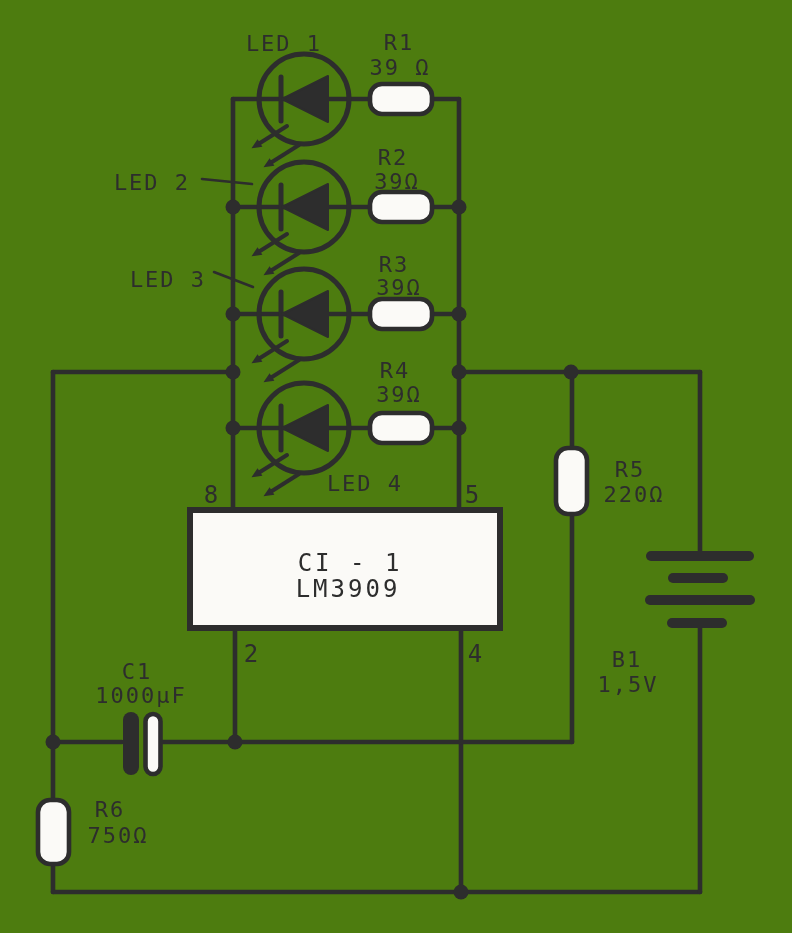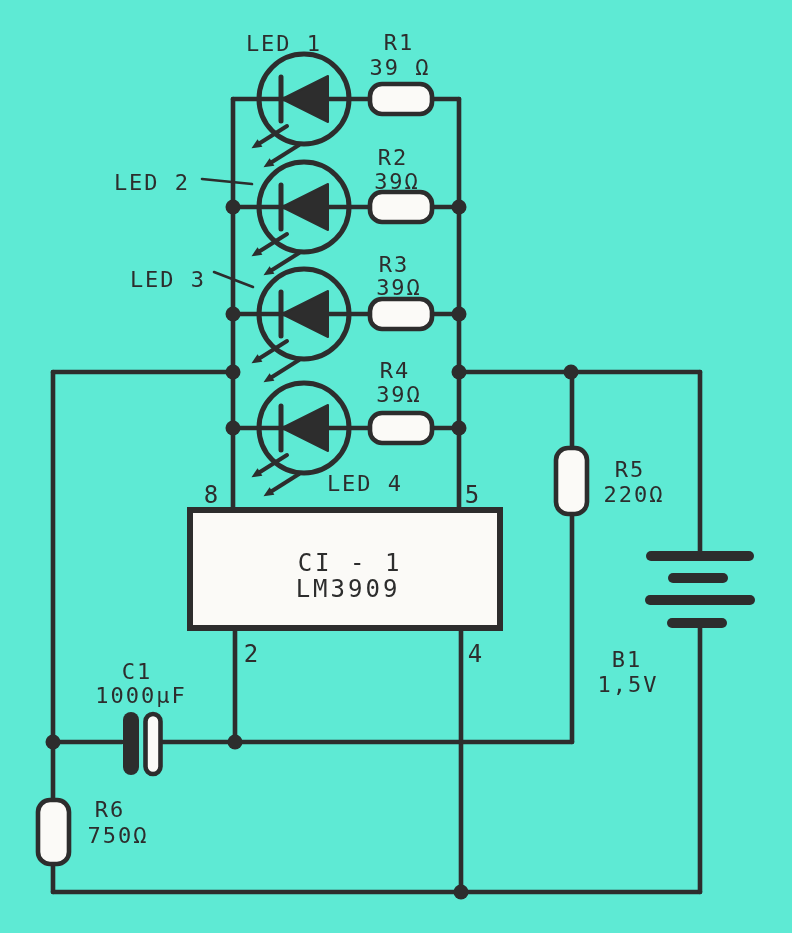--- a/index.html
+++ b/index.html
@@ -4,21 +4,21 @@
 <style>
   html, body {
     margin: 0;
     padding: 0;
     background: #fbfaf7;
   }
   .page {
     position: relative;
     width: 792px;
     height: 933px;
-    background: #5eead4;
+    background: #4d7c0f;
     overflow: hidden;
   }
   svg text {
     font-family: "DejaVu Sans Mono", "Liberation Mono", monospace;
     fill: #2d2d2d;
     letter-spacing: 2px;
   }
   .lbl  { font-size: 22px; }
   .pin  { font-size: 24px; }
   .icup { font-size: 24px; letter-spacing: 3px; }

